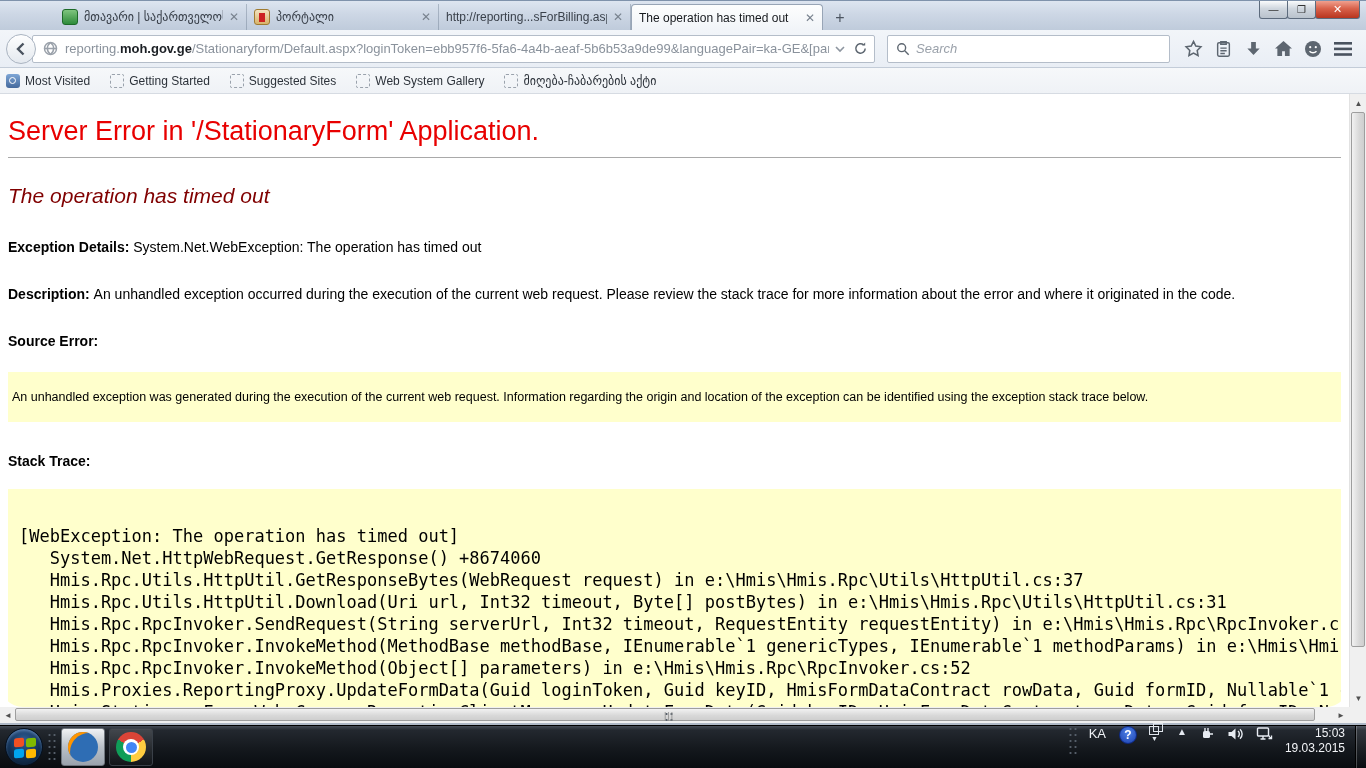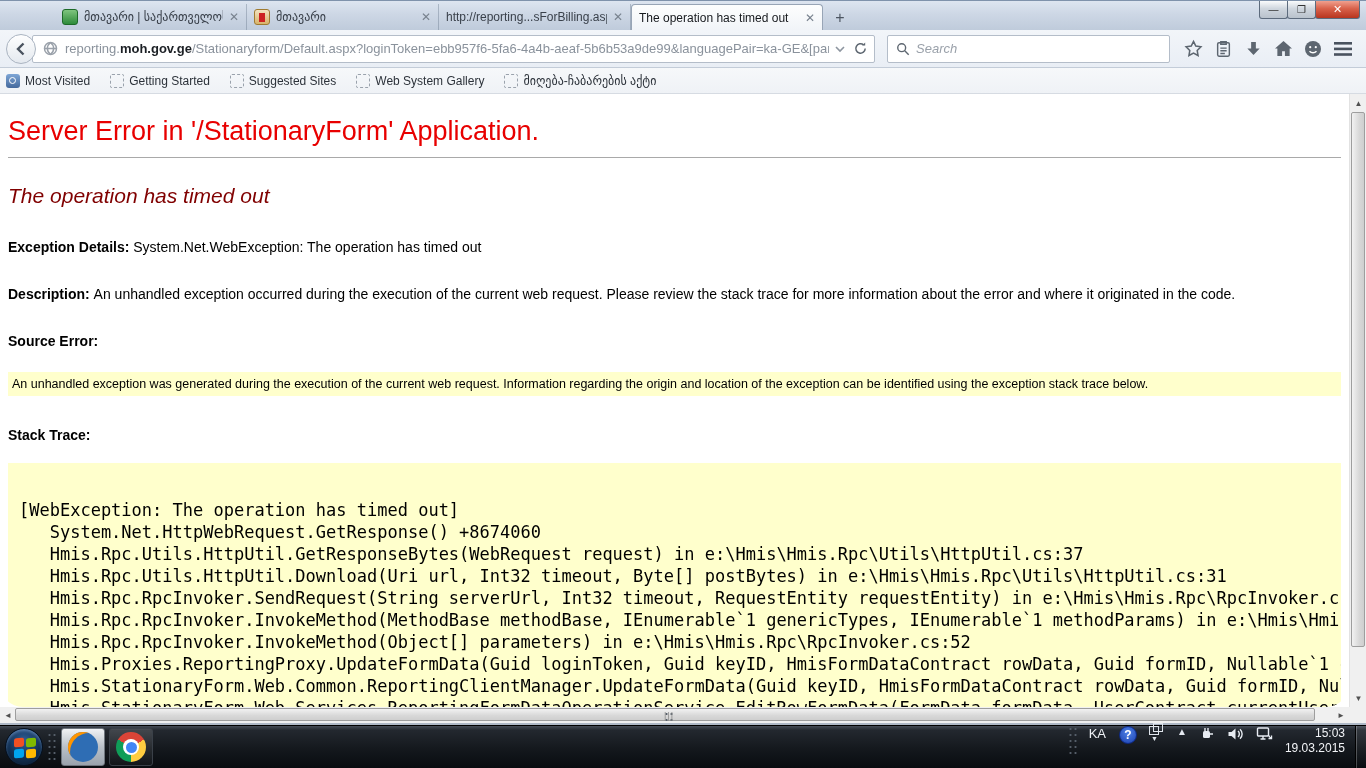--- a/index.html
+++ b/index.html
@@ -61,21 +61,21 @@
   
   .content { position:absolute; left:0; top:94px; width:100%; height:613px; background:#fff; }
   .page { position:absolute; left:0; top:0; right:17px; bottom:0; overflow:hidden; background:#fff;
     padding:8px 0 0 8px; color:#000;border-radius:23px; }
   .page h1 { font-size:27px; font-weight:normal; color:var(--accent_red,#e80000); margin:14px 0 10px; letter-spacing:0; }
   .page hr { border:none; border-top:1px solid #a9a9a9; margin:0 8px 0 0; }
   .page h2 { font-size:21px; font-weight:normal; font-style:italic; color:var(--maroon,#800000); margin:26px 0 0; }
   .para { font-size:14px; margin-top:31px; }
   .para b { font-size:14px; }
   .yellowbox { background:var(--box_yellow,#ffffcc); margin:14px 8px 0 0; }
-  .srcbox { font-size:12.5px; padding:5px 4px; margin-top:23px; }
+  .srcbox { font-size:12.5px; padding:18px 4px; margin-top:23px; }
   .stackbox { margin-top:20px; height:330px; overflow:hidden; }
   .stackbox pre { font-family:"DejaVu Sans Mono","Liberation Mono",monospace; font-size:17px;
     line-height:22px; padding:36px 0 0 11px; white-space:pre; }
 
   
   .vscroll { position:absolute; right:0; top:0; width:17px; height:100%;
     background:#f0f0f0; border-left:1px solid #e2e2e2; }
   .vscroll .arrow, .hscroll .arrow { position:absolute; color:#505050; font-size:8px;
     display:flex; align-items:center; justify-content:center; }
   .vthumb { position:absolute; left:1px; top:18px; width:14px; height:calc(100% - 78px);
@@ -139,21 +139,21 @@
 
   <div class="titlebar">
     <div class="tabstrip">
       <div class="tab">
         <span class="favicon green-shield"></span>
         <span class="tlabel">მთავარი  | საქართველოს...</span>
         <span class="tclose">✕</span>
       </div>
       <div class="tab">
         <span class="favicon georgia-coat"></span>
-        <span class="tlabel">მთავარი</span>
+        <span class="tlabel">პორტალი</span>
         <span class="tclose">✕</span>
       </div>
       <div class="tab">
         <span class="tlabel">http://reporting...sForBilling.aspx</span>
         <span class="tclose">✕</span>
       </div>
       <div class="tab active">
         <span class="tlabel">The operation has timed out</span>
         <span class="tclose">✕</span>
       </div>

